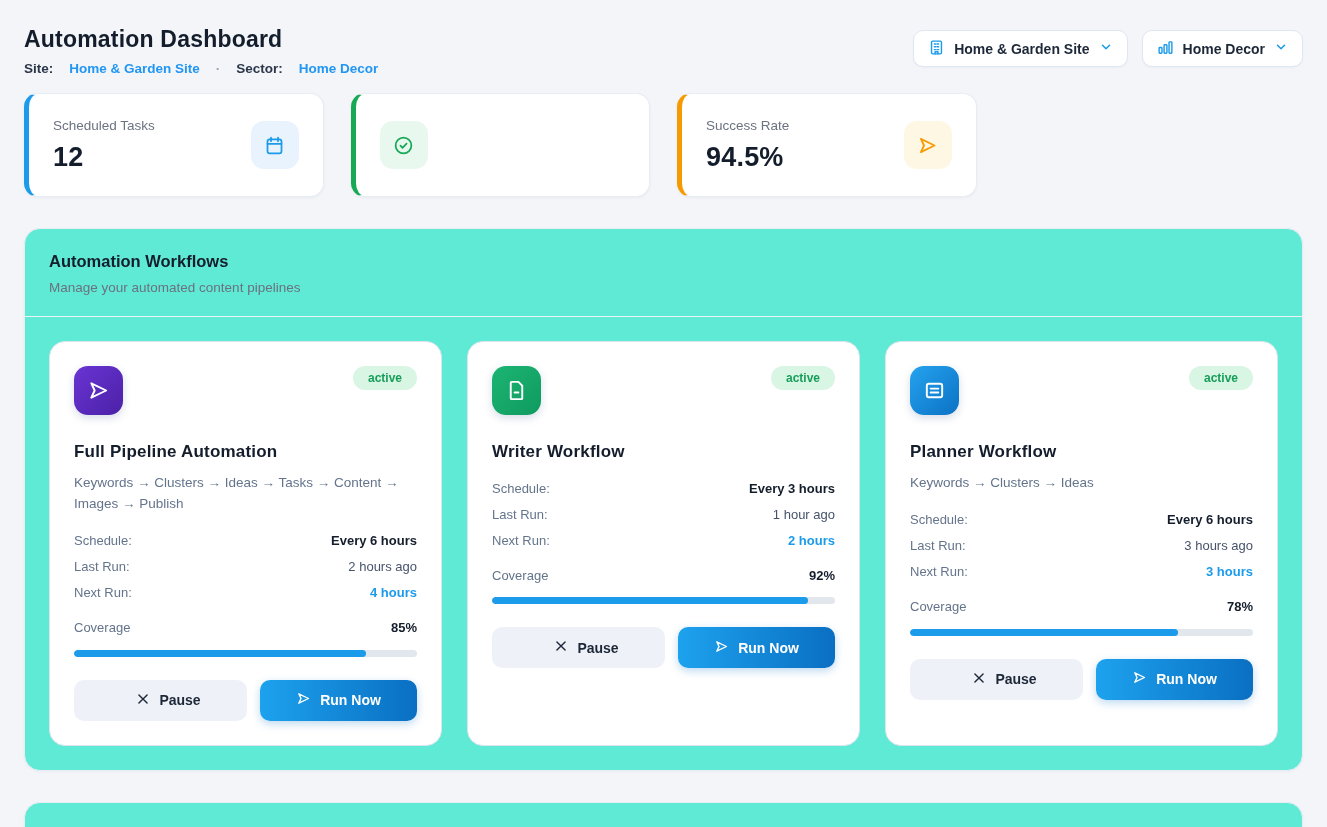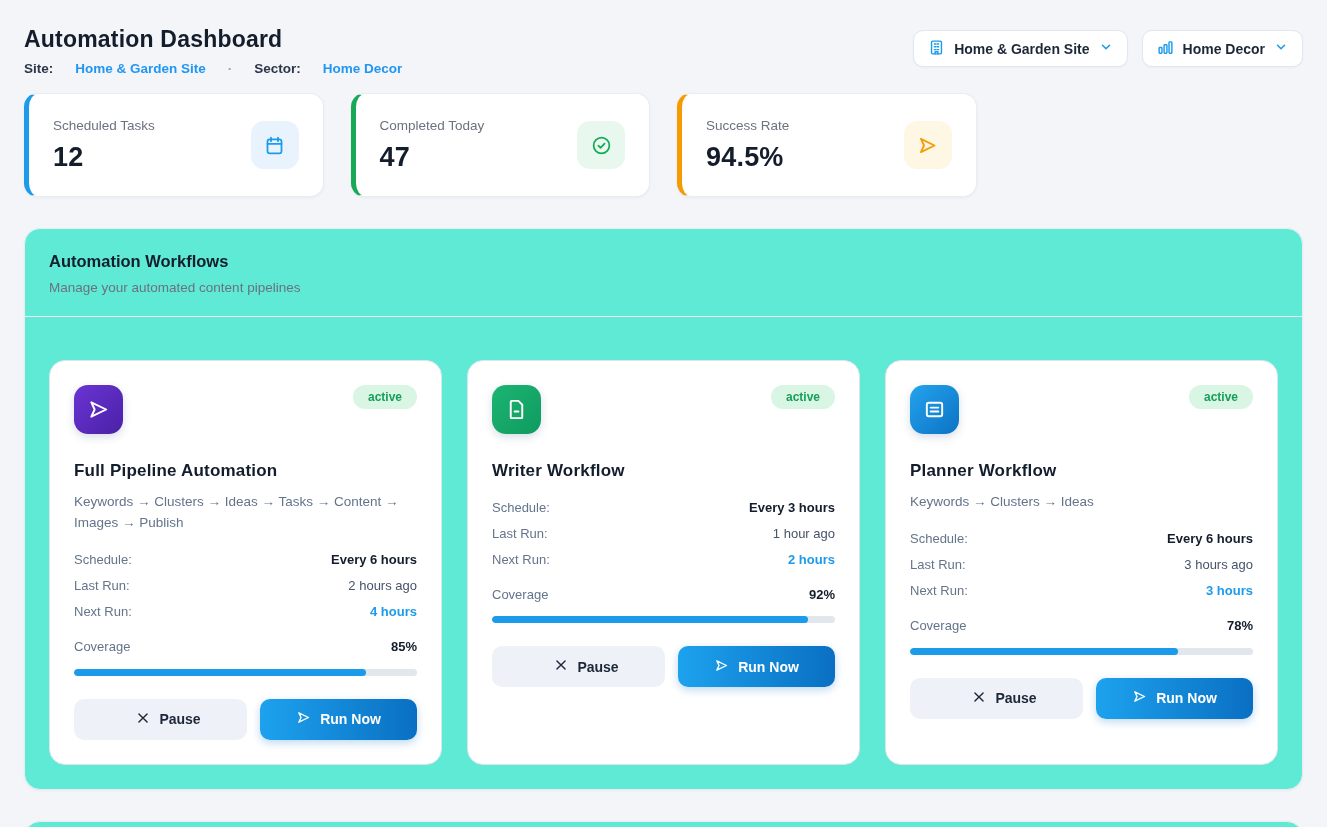--- a/index.html
+++ b/index.html
@@ -6,21 +6,21 @@
   html,body { width:1327px; height:827px; overflow:hidden; }
   body {
     background:#f3f5f9;
     font-family:"Liberation Sans", sans-serif;
     color:#17202f;
     padding:26px 24px 0;
   }
   
   .top { display:flex; justify-content:space-between; align-items:flex-start; }
   .page-title { font-size:23px; font-weight:800; letter-spacing:.2px; color:#141d2c; }
-  .page-meta { margin-top:8px; font-size:13.5px; font-weight:700; color:#2b3648; display:flex; gap:22px; align-items:center; }
+  .page-meta { margin-top:8px; font-size:13.5px; font-weight:700; color:#2b3648; display:flex; gap:16px; align-items:center; }
   .page-meta .link { color:#2196f3; }
   .page-meta .dot { color:#9aa4b2; font-weight:700; }
   .selectors { display:flex; gap:14px; margin-top:4px; }
   .selector {
     display:flex; align-items:center; gap:9px;
     background:#fff; border:1px solid #dfe7f2; border-radius:10px;
     height:37px; padding:0 14px; cursor:pointer;
     font-size:14px; font-weight:700; color:#1c2738;
     box-shadow:0 1px 2px rgba(20,40,80,.04);
   }
@@ -39,21 +39,21 @@
   
   .panel {
     background:#5eead4; border:1px solid #e8edf4; border-radius:16px;
     margin-top:31px; box-shadow:0 1px 3px rgba(20,40,80,.04);
   }
   .panel-head { padding:23px 24px 21px; border-bottom:1px solid #eef1f6; }
   .panel-title { font-size:16.5px; font-weight:800; color:#141d2c; }
   .panel-sub { font-size:13.5px; color:#6b7280; margin-top:9px; }
   .panel-body { padding:24px; }
   
-  .wf-grid { display:grid; grid-template-columns:repeat(3,1fr); gap:25px;margin-top:19px; }
+  .wf-grid { display:grid; grid-template-columns:repeat(3,1fr); gap:25px; }
   .wf-card {
     border:1px solid #dce4f0; border-radius:16px; background:#fff;
     padding:24px; display:flex; flex-direction:column;
   }
   .wf-top { display:flex; justify-content:space-between; align-items:flex-start; }
   .wf-icon {
     width:49px; height:49px; border-radius:14px; color:#fff;
     display:flex; align-items:center; justify-content:center;
     box-shadow:0 3px 8px rgba(30,60,120,.18);
   }
@@ -144,24 +144,20 @@
     </div>
     <div class="stat-icon" style="background-color: rgb(233, 243, 253); color: rgb(27, 155, 234);">
       <svg width="21" height="21" viewBox="0 0 24 24" fill="none" stroke="currentColor" stroke-width="2" stroke-linecap="round" stroke-linejoin="round">
           <rect x="4" y="5" width="16" height="16" rx="2.5"></rect>
           <path d="M8 3v4M16 3v4M4 10h16"></path>
         </svg>
     </div>
   </div>
 
   <div class="stat-card" style="border-left-color: rgb(24, 169, 87);">
-    <div>
-      <div class="stat-label">Completed Today</div>
-      <div class="stat-value">47</div>
-    </div>
     <div class="stat-icon" style="background-color: rgb(232, 248, 238); color: rgb(24, 169, 87);">
       <svg width="21" height="21" viewBox="0 0 24 24" fill="none" stroke="currentColor" stroke-width="2" stroke-linecap="round" stroke-linejoin="round">
           <circle cx="12" cy="12" r="9"></circle>
           <path d="M8.5 12.2l2.4 2.4 4.6-4.8"></path>
         </svg>
     </div>
   </div>
 
   <div class="stat-card" style="border-left-color: rgb(245, 154, 0);">
     <div>

